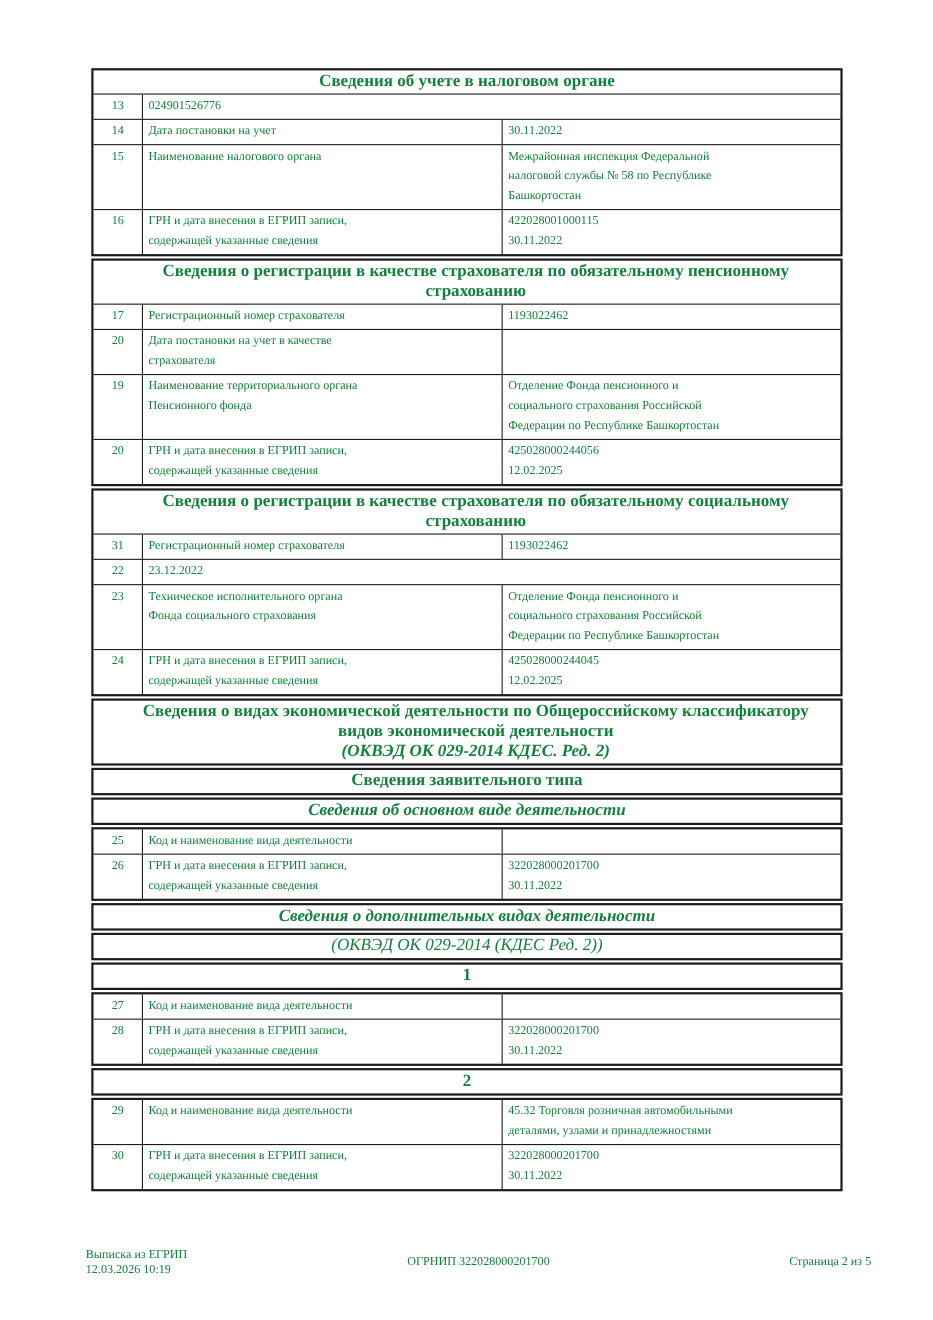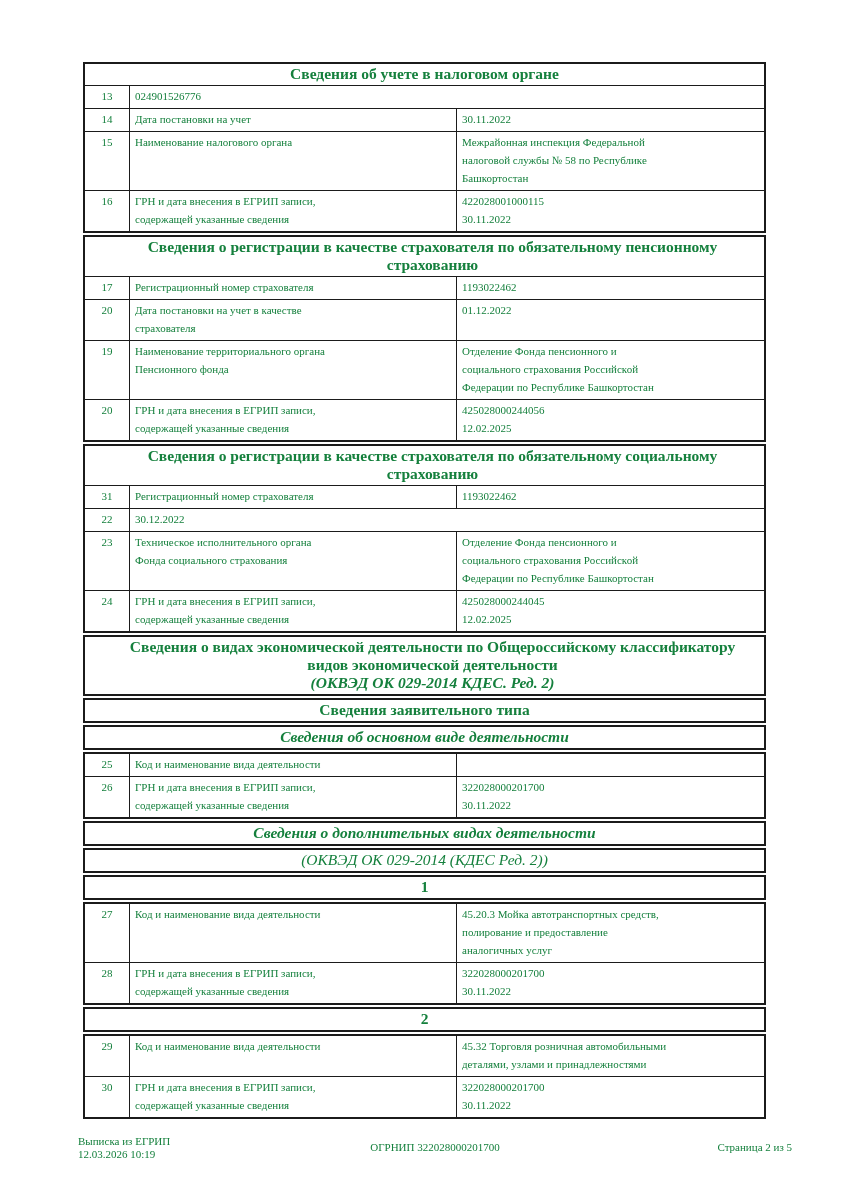--- a/index.html
+++ b/index.html
@@ -112,21 +112,20 @@
 страхованию</div>
       <div class="row">
         <div class="cell num">17</div>
         <div class="cell label">Регистрационный номер страхователя</div>
         <div class="cell value">1193022462</div>
       </div>
       <div class="row">
         <div class="cell num">20</div>
         <div class="cell label">Дата постановки на учет в качестве
 страхователя</div>
-        <div class="cell value">01.12.2022</div>
       </div>
       <div class="row">
         <div class="cell num">19</div>
         <div class="cell label">Наименование территориального органа
 Пенсионного фонда</div>
         <div class="cell value">Отделение Фонда пенсионного и
 социального страхования Российской
 Федерации по Республике Башкортостан</div>
       </div>
       <div class="row">
@@ -141,21 +140,21 @@
     <div class="block">
       <div class="sec-hdr">Сведения о регистрации в качестве страхователя по обязательному социальному
 страхованию</div>
       <div class="row">
         <div class="cell num">31</div>
         <div class="cell label">Регистрационный номер страхователя</div>
         <div class="cell value">1193022462</div>
       </div>
       <div class="row">
         <div class="cell num">22</div>
-        <div class="cell value">30.12.2022</div>
+        <div class="cell value">23.12.2022</div>
       </div>
       <div class="row">
         <div class="cell num">23</div>
         <div class="cell label">Техническое исполнительного органа
 Фонда социального страхования</div>
         <div class="cell value">Отделение Фонда пенсионного и
 социального страхования Российской
 Федерации по Республике Башкортостан</div>
       </div>
       <div class="row">
@@ -204,23 +203,20 @@
     </div>
 
     <div class="block">
       <div class="sec-hdr single">1</div>
     </div>
 
     <div class="block">
       <div class="row">
         <div class="cell num">27</div>
         <div class="cell label">Код и наименование вида деятельности</div>
-        <div class="cell value">45.20.3 Мойка автотранспортных средств,
-полирование и предоставление
-аналогичных услуг</div>
       </div>
       <div class="row">
         <div class="cell num">28</div>
         <div class="cell label">ГРН и дата внесения в ЕГРИП записи,
 содержащей указанные сведения</div>
         <div class="cell value">322028000201700
 30.11.2022</div>
       </div>
     </div>
 

